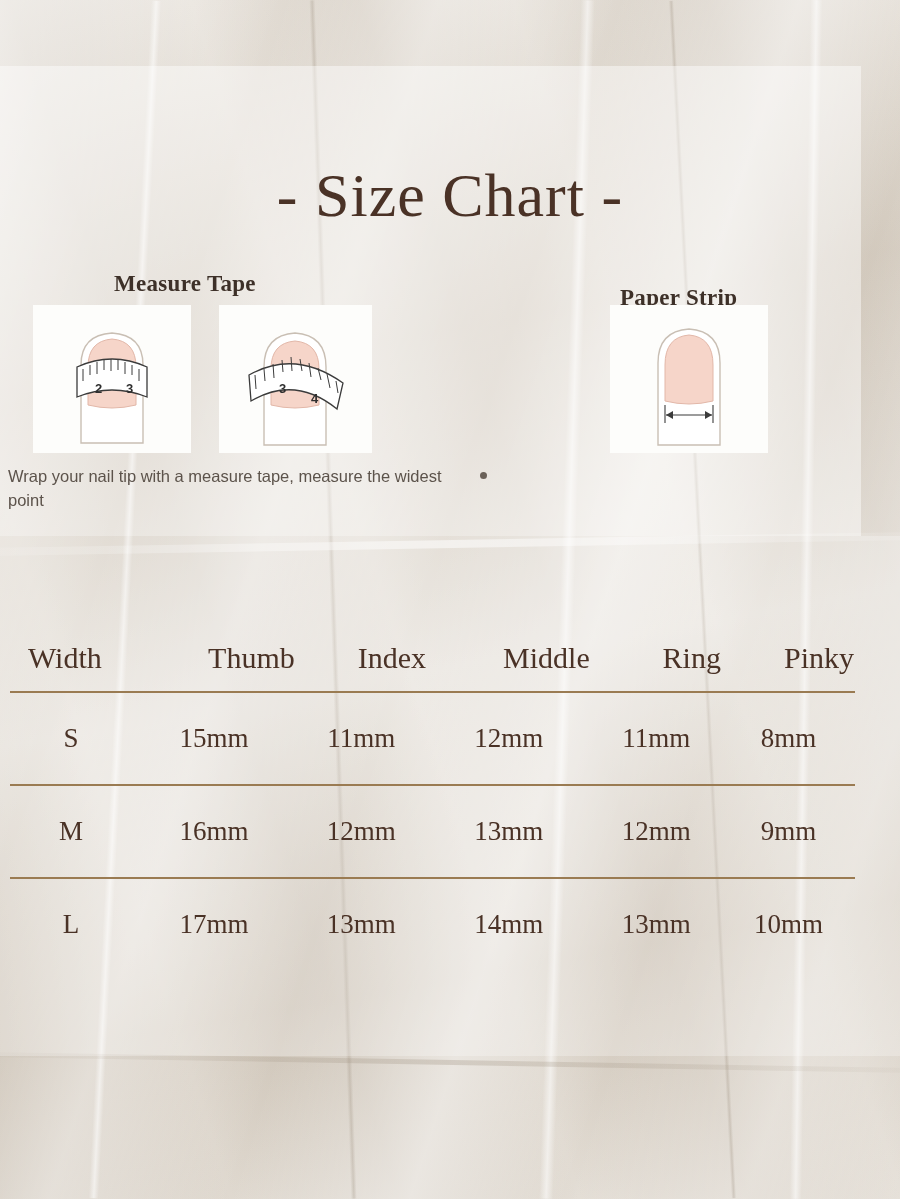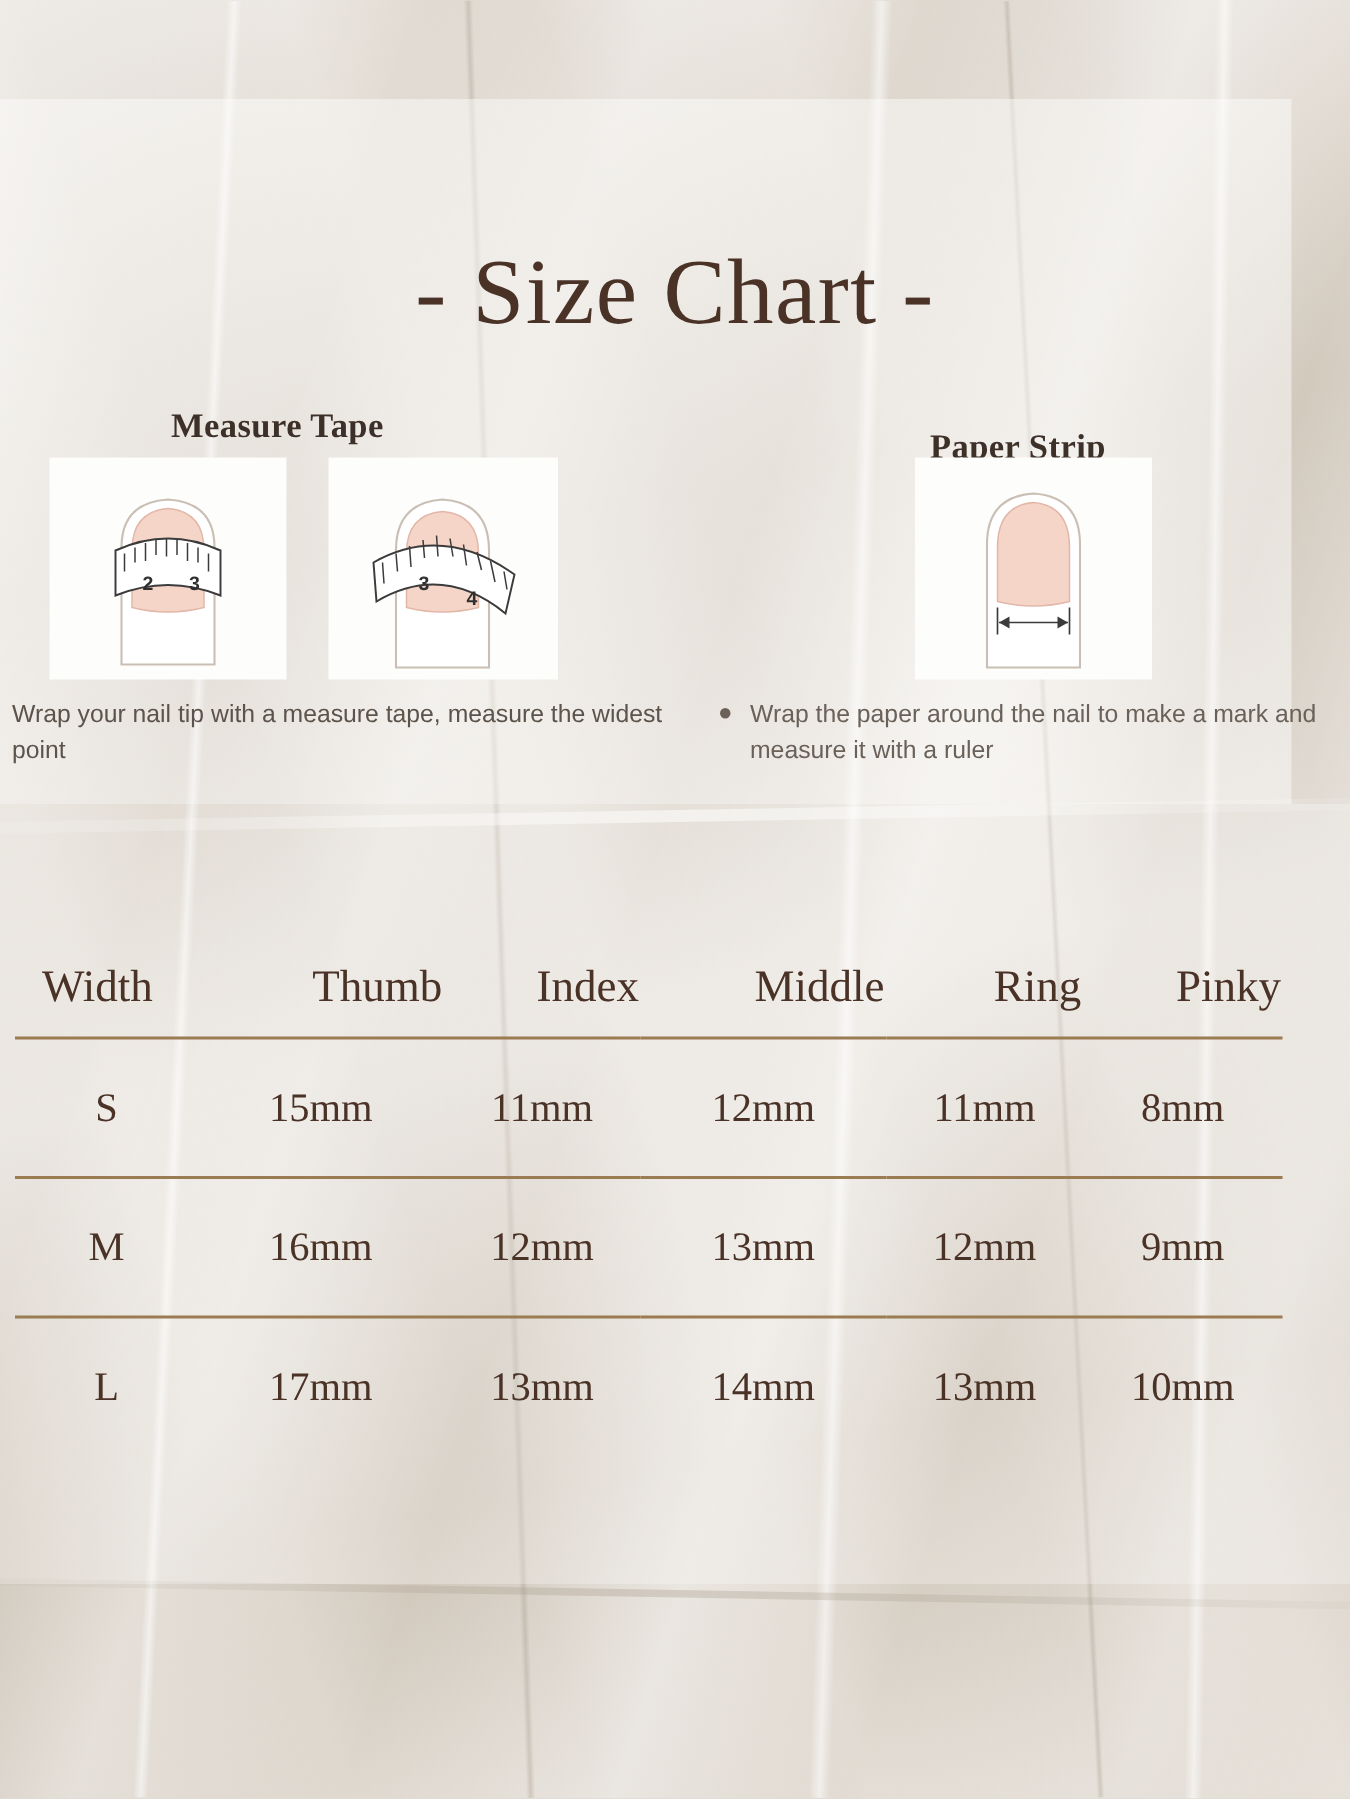--- a/index.html
+++ b/index.html
@@ -222,21 +222,20 @@
         <line x1="55" y1="100" x2="55" y2="118" stroke="#3b3b3b" stroke-width="1.1"></line>
         <line x1="103" y1="100" x2="103" y2="118" stroke="#3b3b3b" stroke-width="1.1"></line>
         <line x1="56" y1="110" x2="102" y2="110" stroke="#3b3b3b" stroke-width="1.1"></line>
         <path d="M56 110 L63 106 L63 114 Z" fill="#3b3b3b"></path>
         <path d="M102 110 L95 106 L95 114 Z" fill="#3b3b3b"></path>
       </svg>
     </div>
 
     <div class="caption" id="cap1">Wrap your nail tip with a measure tape, measure the widest point</div>
     <div class="bullet"></div>
-    <div class="caption" id="cap2">Wrap the paper around the nail to make a mark and measure it with a ruler</div>
 
     <table class="table">
       <thead>
         <tr>
           <th class="col-first">Width</th>
           <th>Thumb</th>
           <th>Index</th>
           <th>Middle</th>
           <th>Ring</th>
           <th>Pinky</th>

